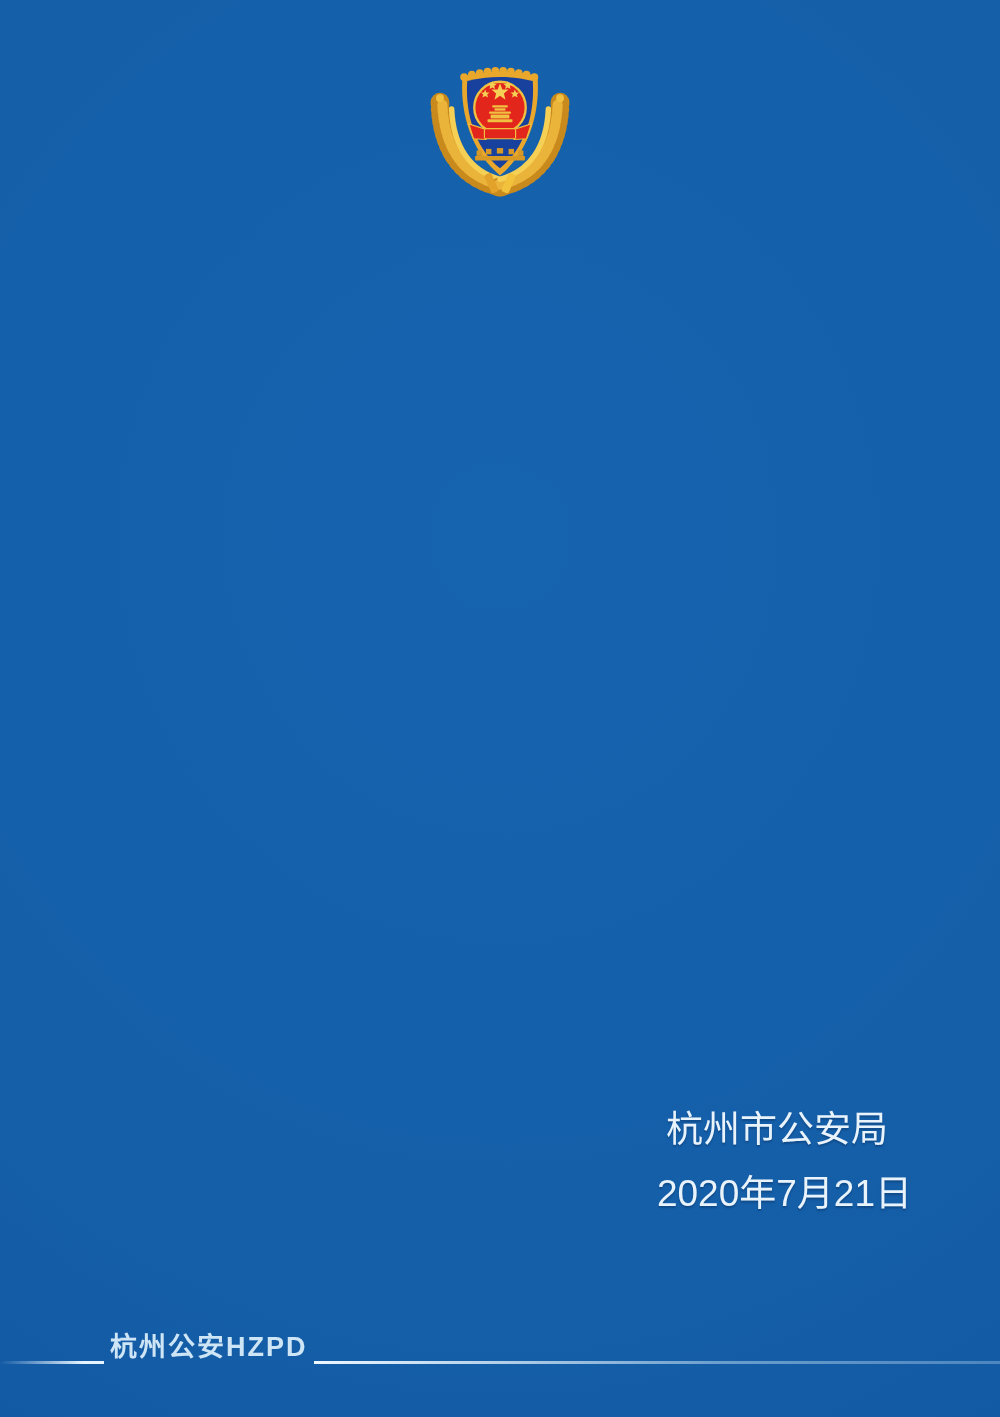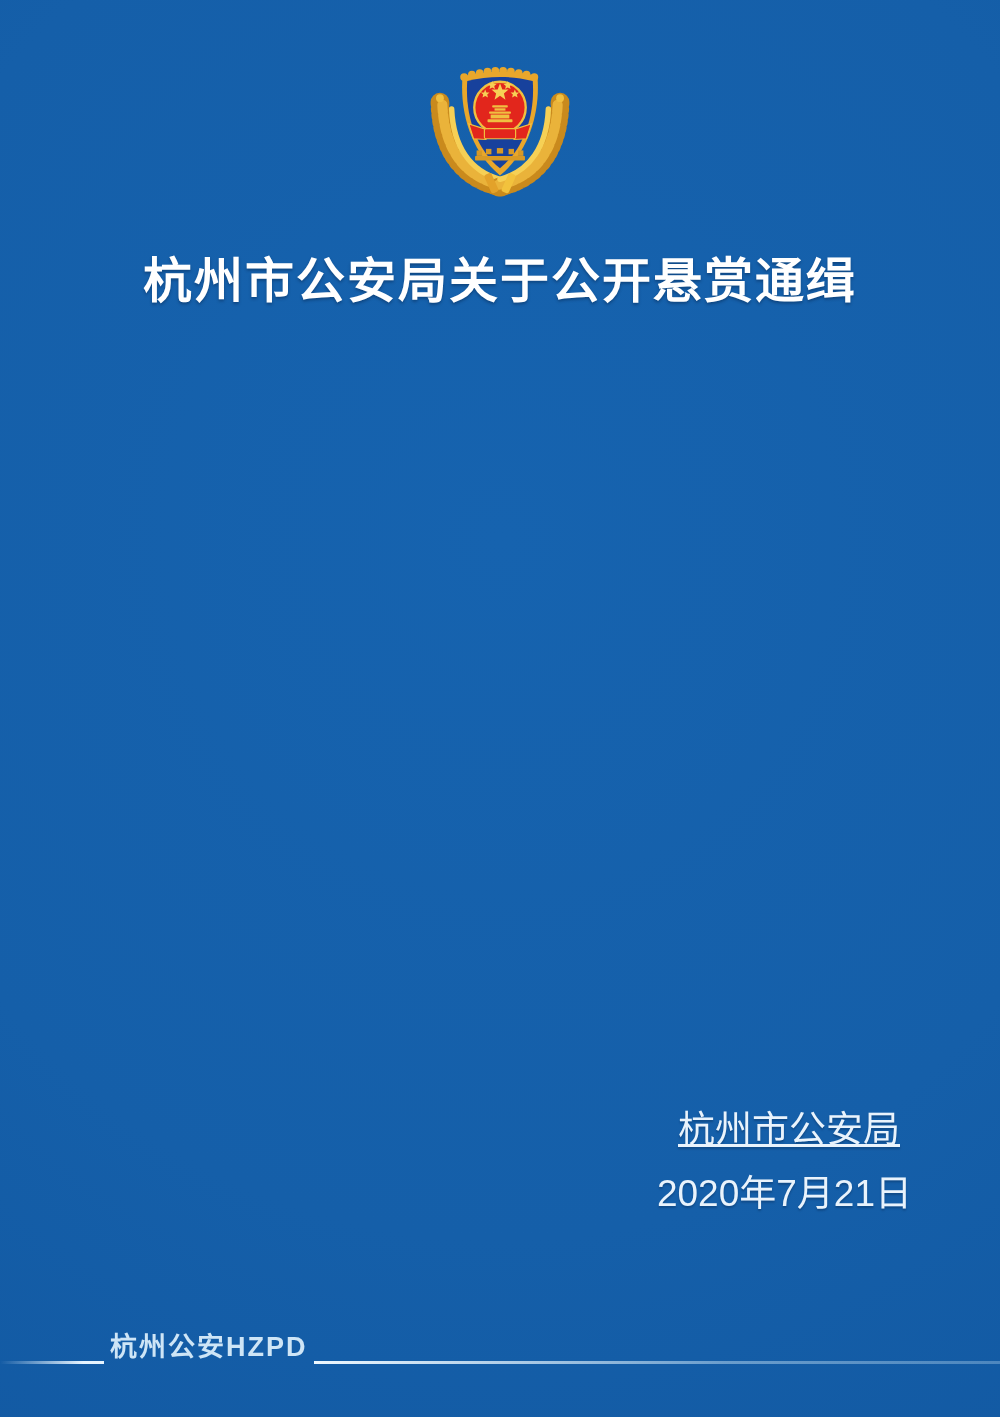--- a/index.html
+++ b/index.html
@@ -41,21 +41,21 @@
   }
   
   .signature{
     position:absolute;top:1098px;right:88px;
     text-align:right;
     color:#e9f3fc;
     font-size:37px;
     line-height:64px;
     text-shadow:0 2px 2px rgba(0,20,50,.28);
   }
-  .signature .org{margin-right:12px;text-decoration:underline;}
+  .signature .org{margin-right:24px;}
   
   .footer{
     position:absolute;top:1326px;left:0;right:0;
     display:flex;align-items:flex-end;
     height:38px;
   }
   .f-line-left{
     width:104px;height:3px;
     background:linear-gradient(to right, rgba(230,245,255,0), #e6f4ff 80%);
     flex:0 0 auto;
@@ -144,21 +144,20 @@
 
       <g fill="#e2261c" stroke="#f0c040" stroke-width="1.5">
         <path d="M82,112 L60,105 L66,124 L82,125 Z"></path>
         <path d="M118,112 L140,105 L134,124 L118,125 Z"></path>
         <rect x="80" y="111" width="40" height="13" rx="2"></rect>
       </g>
     </svg>
   </div>
 
   <div class="title">
-    <div>杭州市公安局关于公开悬赏通缉</div>
   </div>
 
 
   <div class="signature">
     <div class="org">杭州市公安局</div>
     <div class="date">2020年7月21日</div>
   </div>
 
   <div class="footer">
     <div class="f-line-left"></div>

